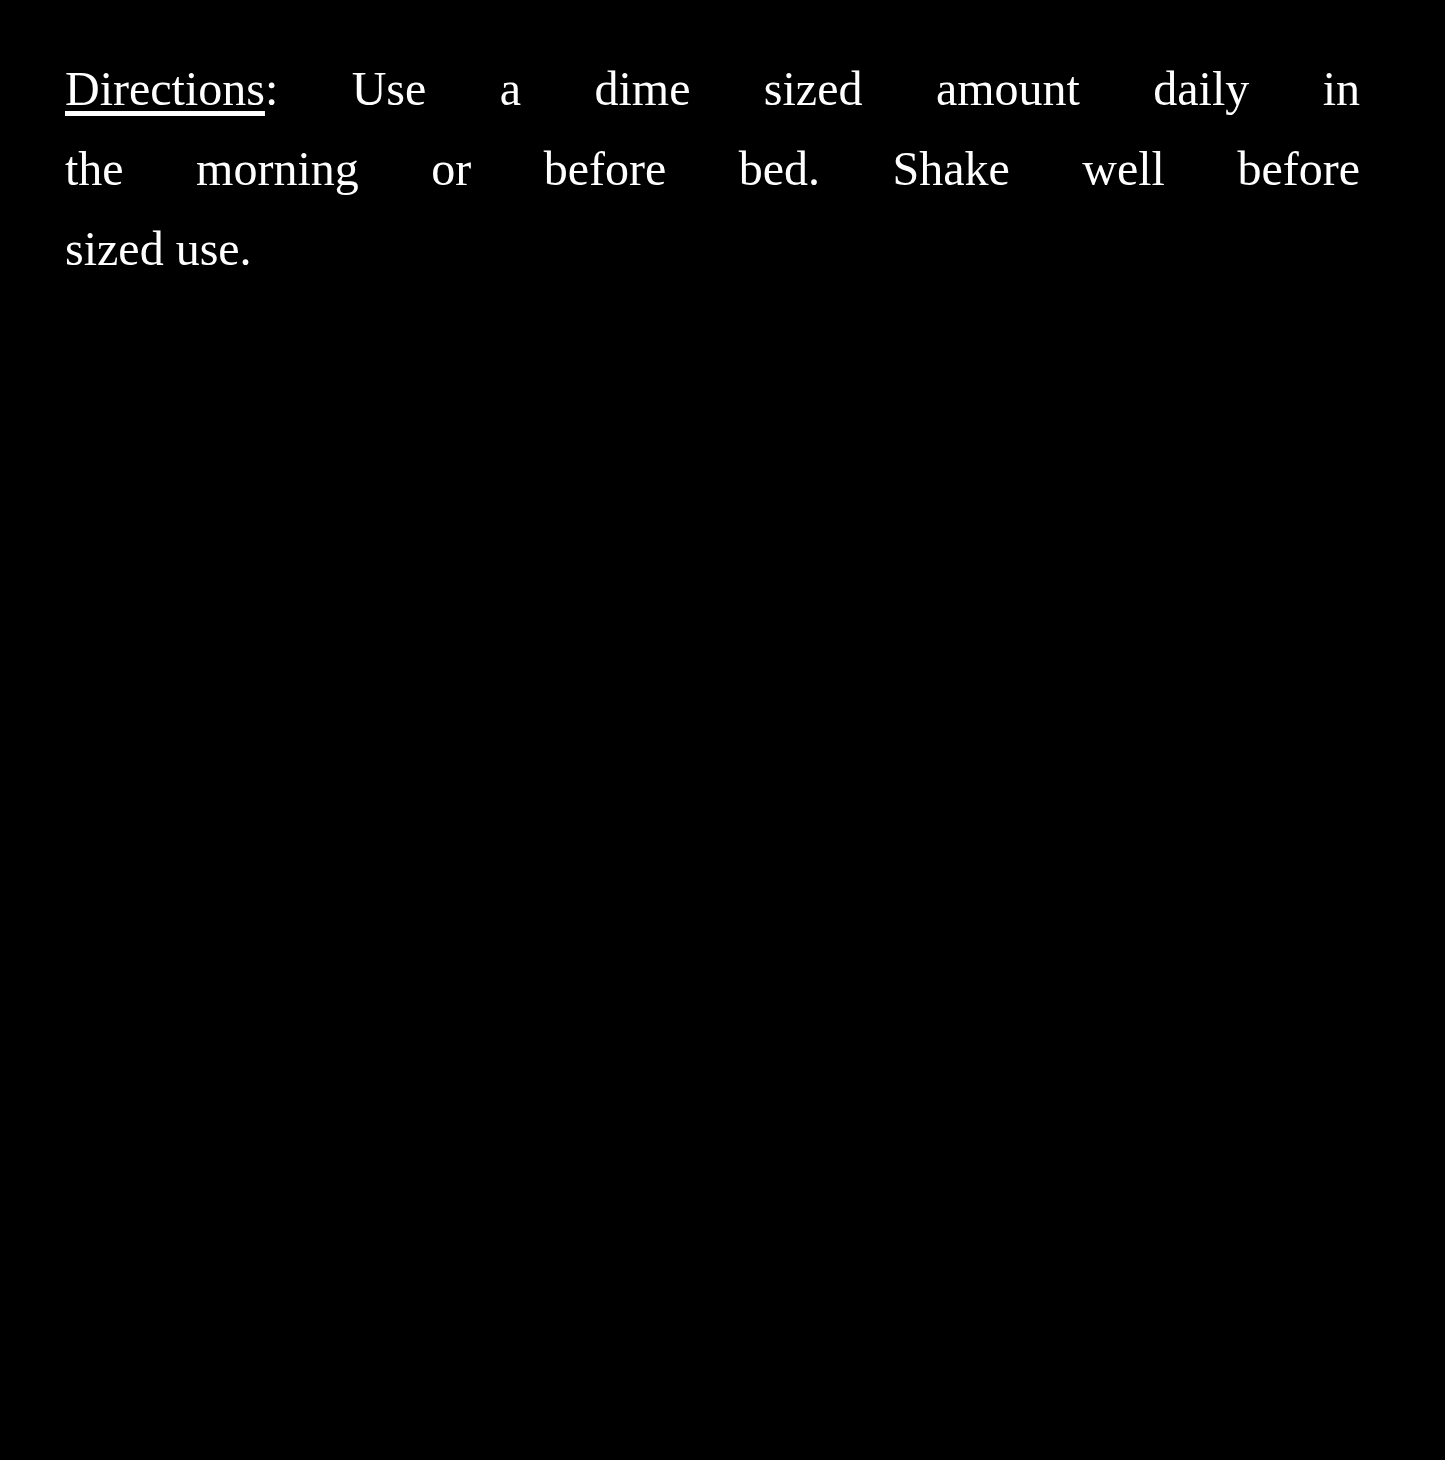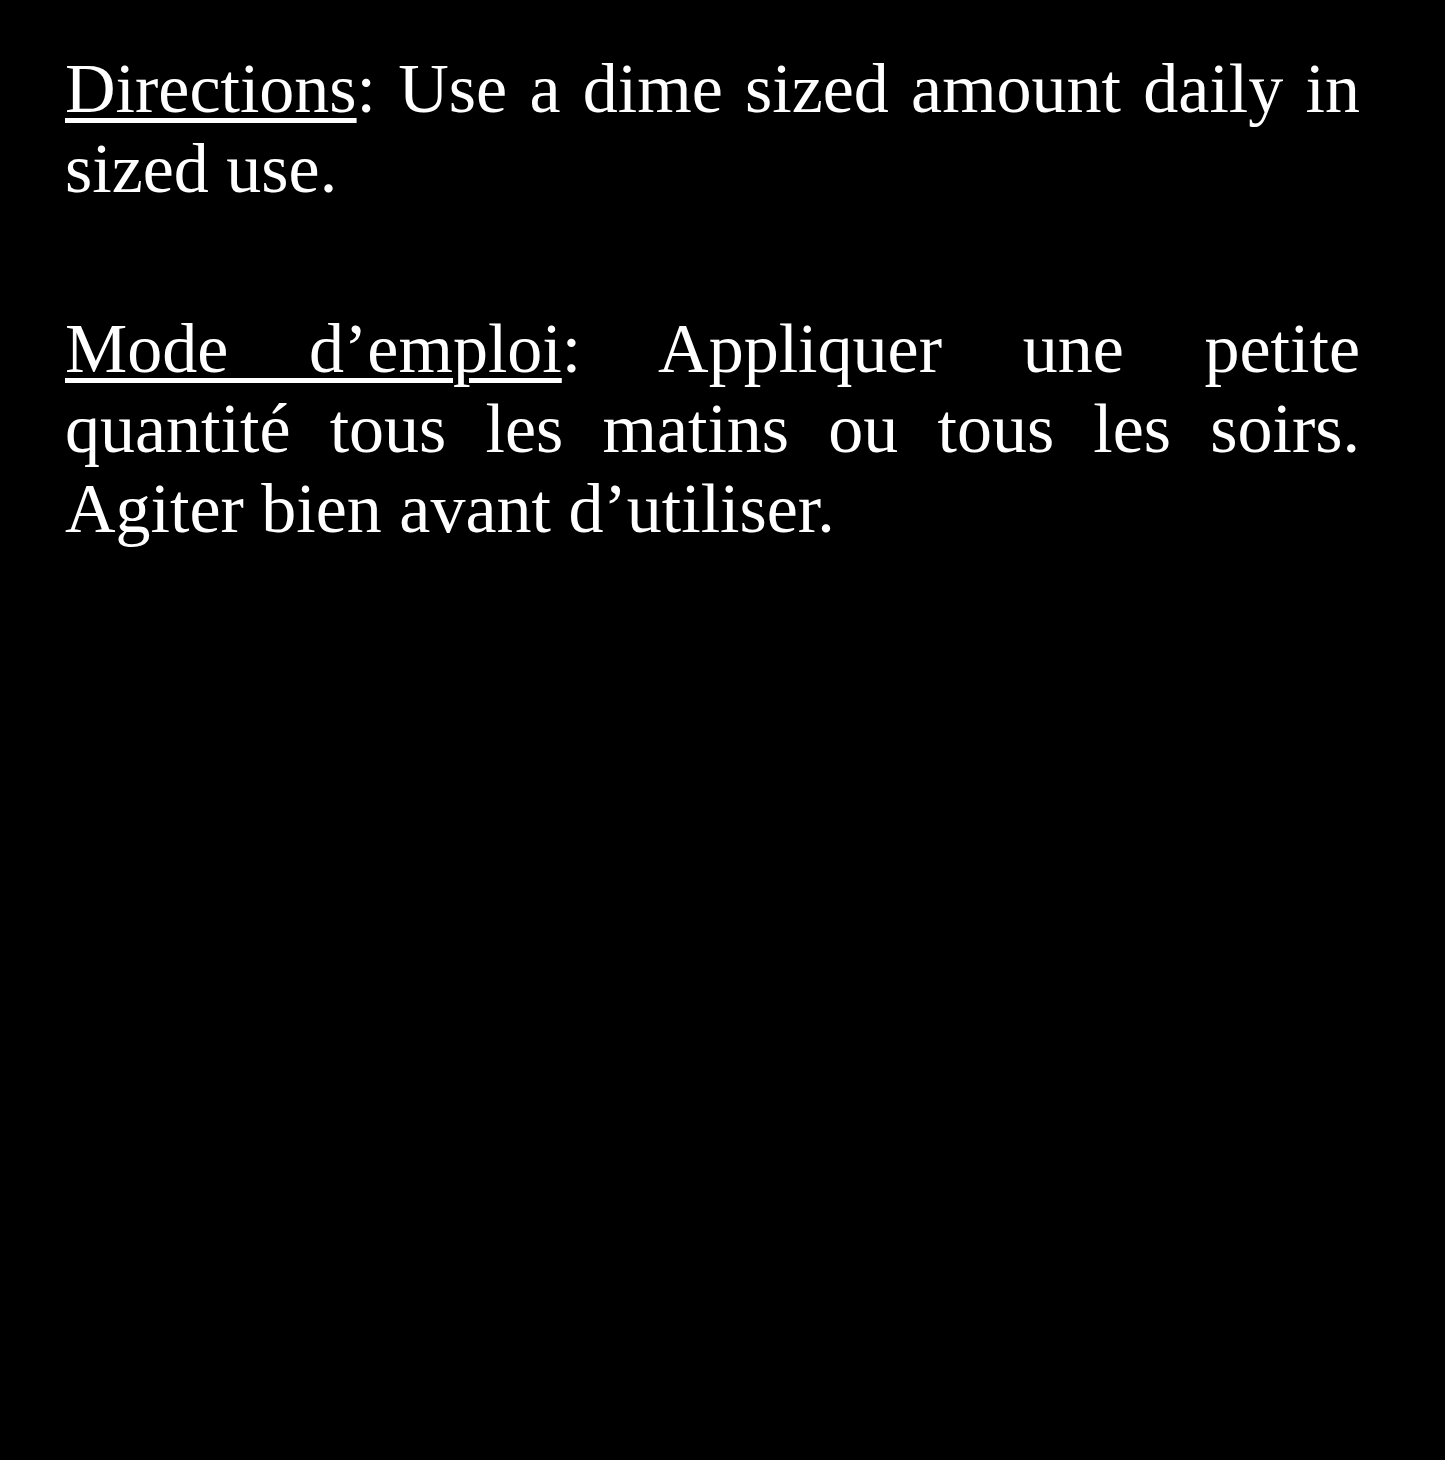--- a/index.html
+++ b/index.html
@@ -7,21 +7,21 @@
     padding: 0;
     background: #000000;
   }
   .sheet {
     position: relative;
     width: 1445px;
     height: 1460px;
     background: #000000;
     color: #ffffff;
     font-family: "Liberation Serif", "DejaVu Serif", serif;
-    font-size: 70px;
+    font-size: 48px;
     line-height: 80px;
     overflow: hidden;
     box-sizing: border-box;
     padding: 49px 85px 0 65px;
   }
   .para {
     margin: 0;
     padding: 0;
   }
   .para + .para {
@@ -42,22 +42,18 @@
     text-underline-offset: 6px;
   }
 </style>
 </head>
 <body>
 
 <div class="sheet">
 
   <p class="para">
     <span class="line"><span class="heading">Directions</span><span>: Use a dime sized amount daily in</span></span>
+    <span class="line">the morning or before bed. Shake well before</span>
     <span class="line last">sized use.</span>
   </p>
 
-  <p class="para">
-    <span class="line"><span class="heading">Mode d’emploi</span><span>: Appliquer une petite</span></span>
-    <span class="line">quantité tous les matins ou tous les soirs.</span>
-    <span class="line last">Agiter bien avant d’utiliser.</span>
-  </p>
 
 </div>
 
 </body></html>

